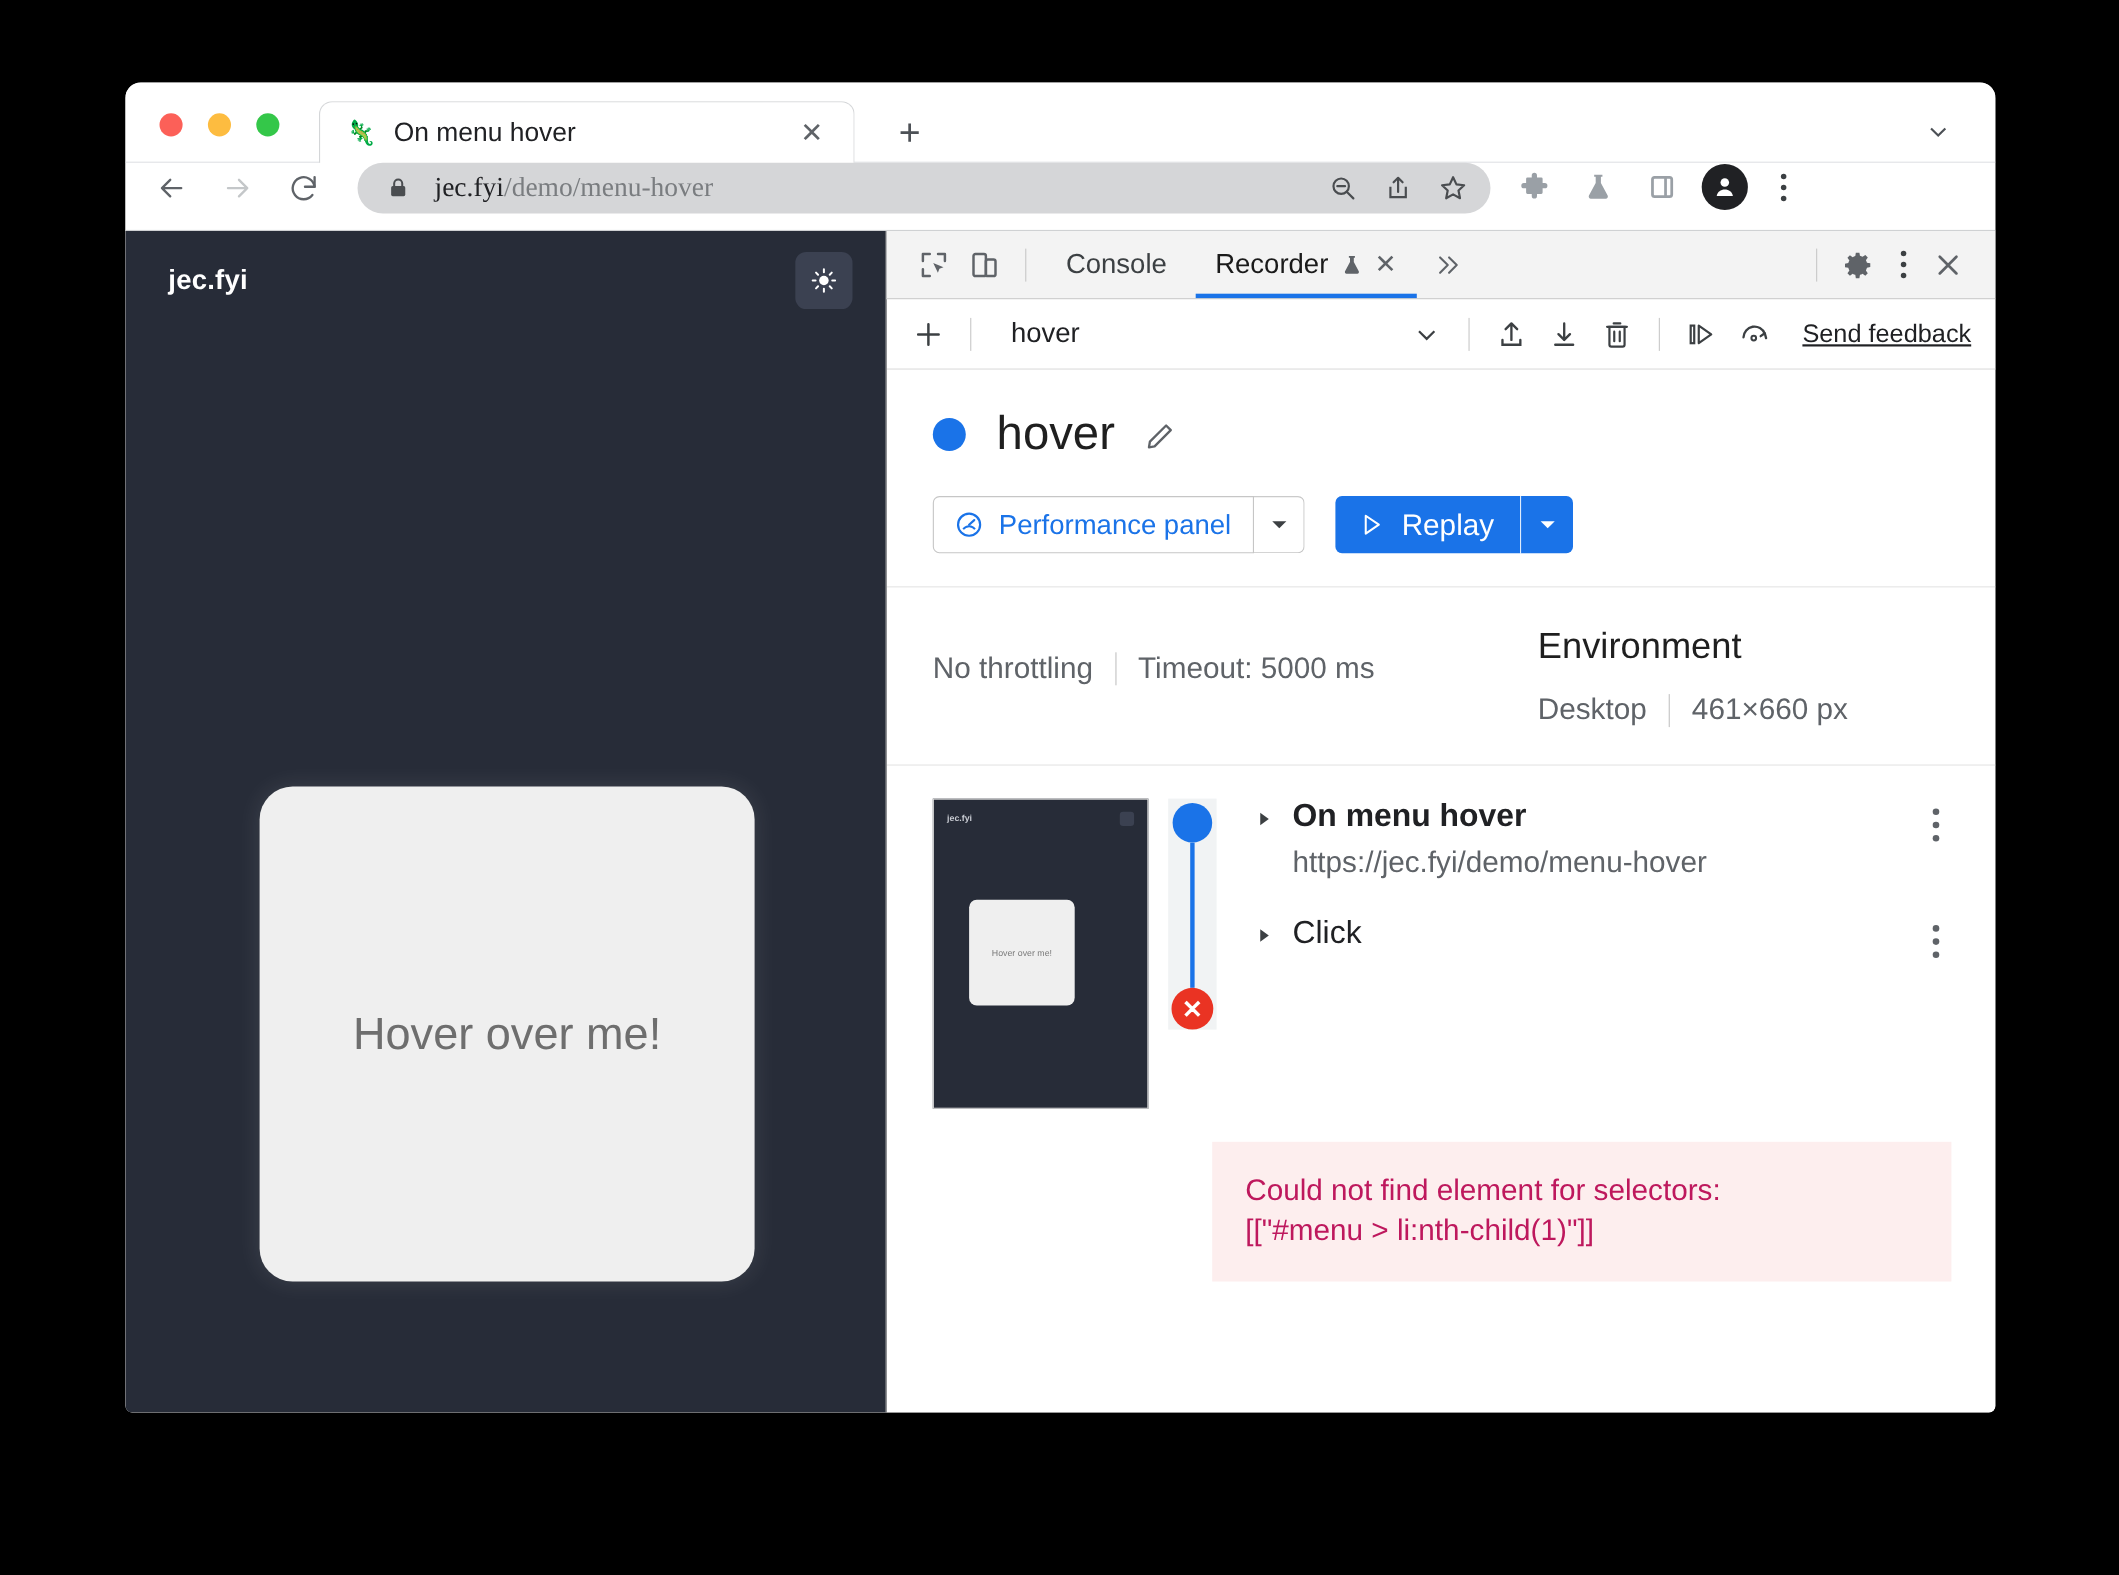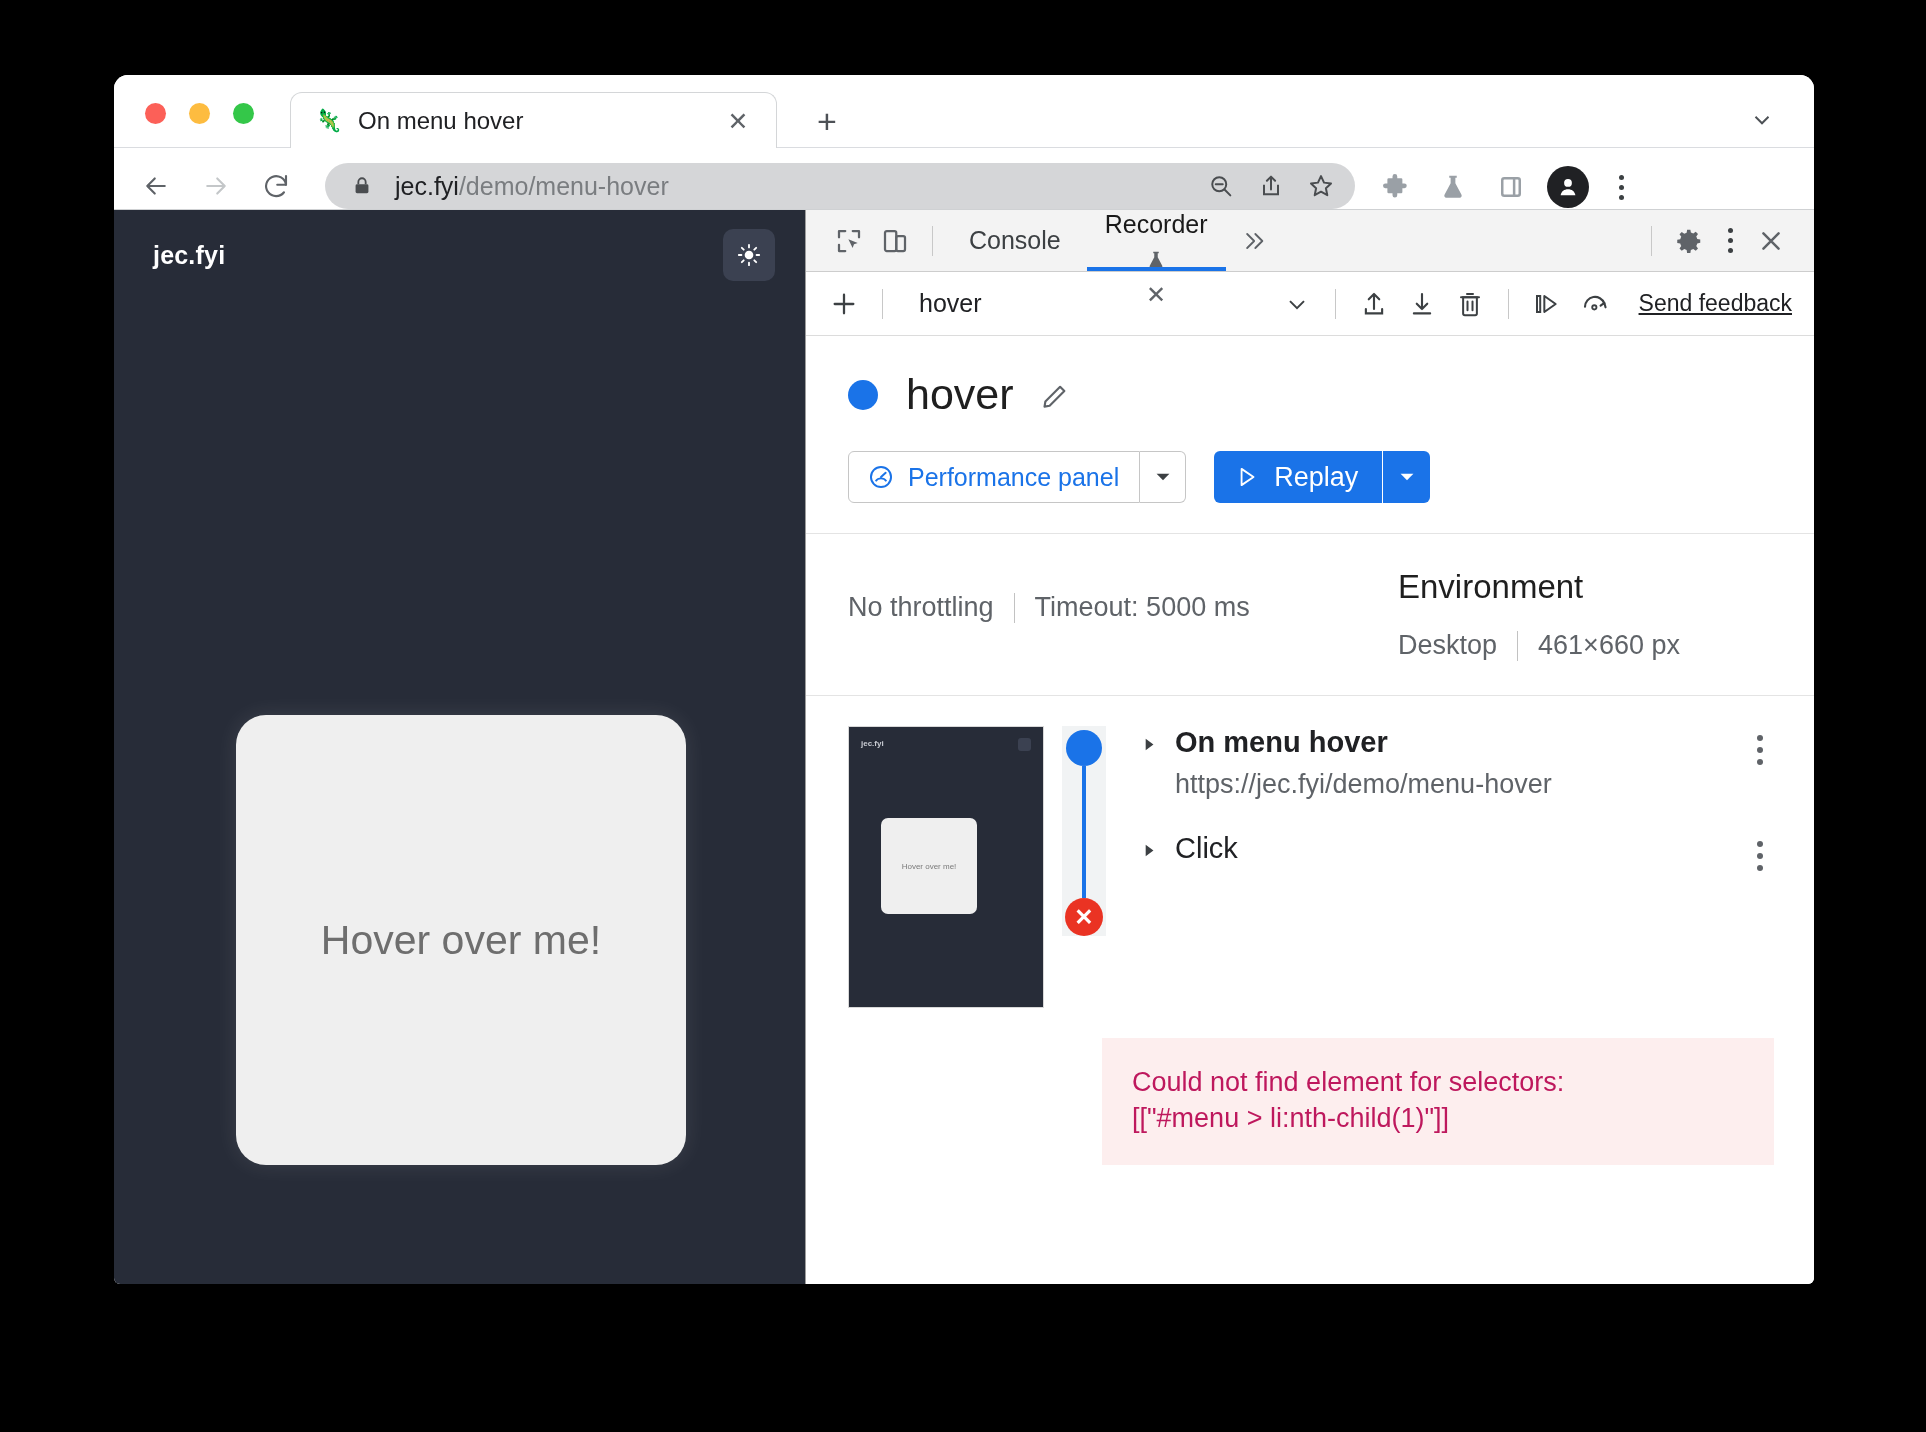--- a/index.html
+++ b/index.html
@@ -79,21 +79,21 @@
     display: flex; align-items: center; justify-content: center;
     color: #4d5156;
   }
 
   
   .navbar {
     position: relative;
     height: 62px;
     background: #ffffff;
     border-bottom: 1px solid #cfd1d3;
-    display: flex; align-items: flex-end;
+    display: flex; align-items: flex-start; font-family: Liberation Serif, serif;
   }
   .navbtn {
     width: 46px; height: 46px;
     margin-left: 14px;
     display: flex; align-items: center; justify-content: center;
     color: #5f6368;
   }
   .navbtn.first { margin-left: 19px; }
   .navbtn.disabled { color: #c4c7c9; }
 
@@ -205,21 +205,21 @@
   .dt-icon-btn.first { margin-left: 20px; }
   .vsep { width: 1px; height: 30px; background: #c8c8c8; margin: 0 14px; }
   .dt-tab {
     height: 100%;
     padding: 0 22px;
     display: flex; align-items: center; gap: 10px;
     font-size: 25px;
     color: #3c4043;
     position: relative;
   }
-  .dt-tab.active { color: #1a1a1a; flex-direction: column; }
+  .dt-tab.active { color: #1a1a1a; }
   .dt-tab.active::after {
     content: "";
     position: absolute; left: 4px; right: 4px; bottom: 0;
     height: 4px; background: #1a73e8;
   }
   .dt-tab .x { font-size: 24px; color: #5f6368; }
   .dt-right { margin-left: auto; display: flex; align-items: center; }
 
   .rec-toolbar {
     height: 64px;

